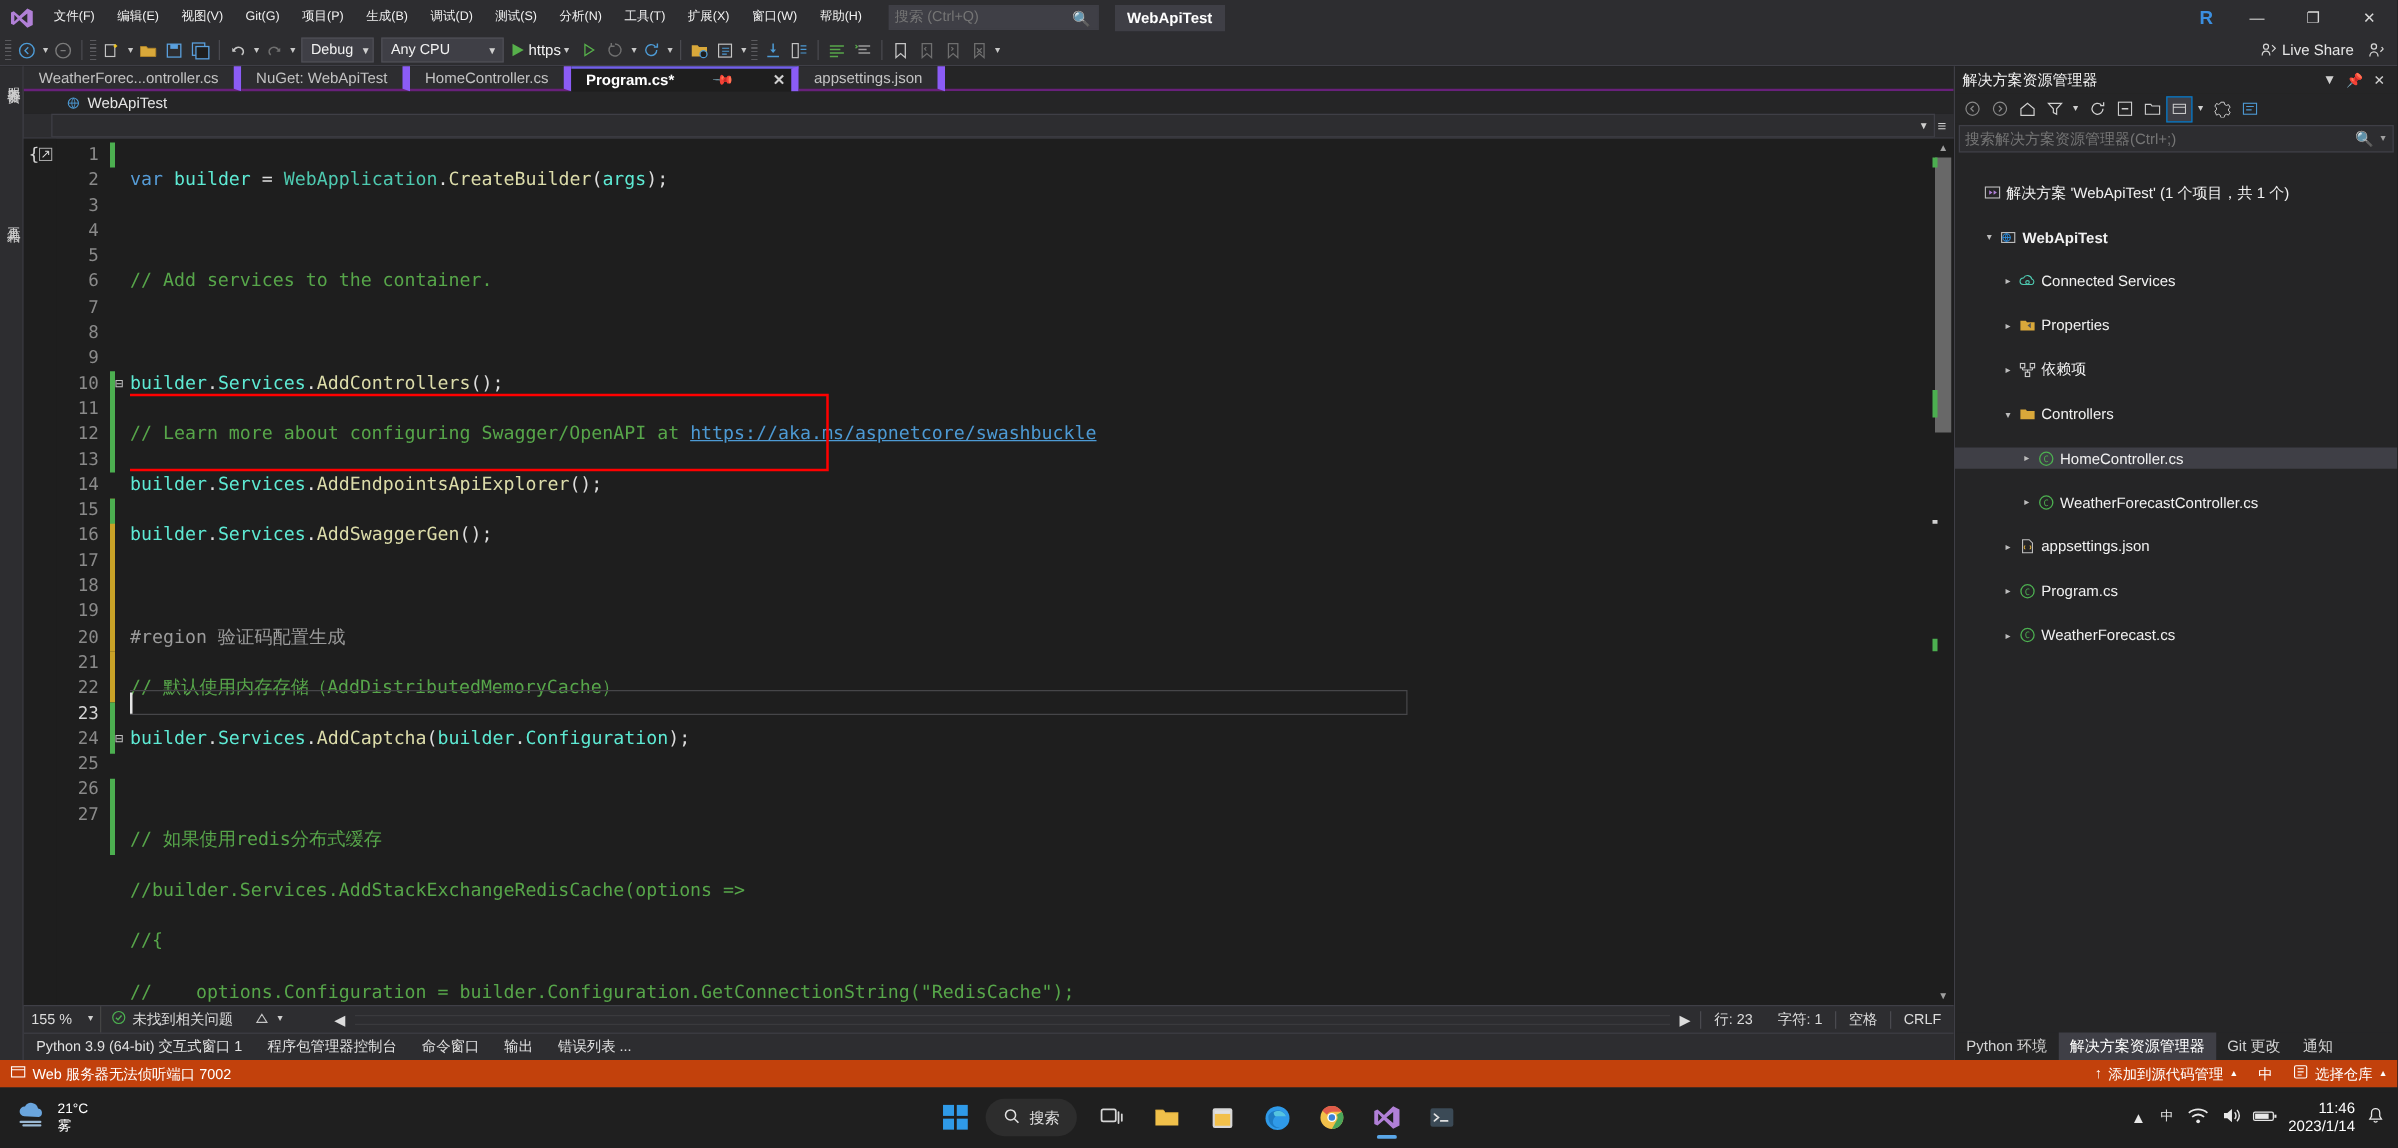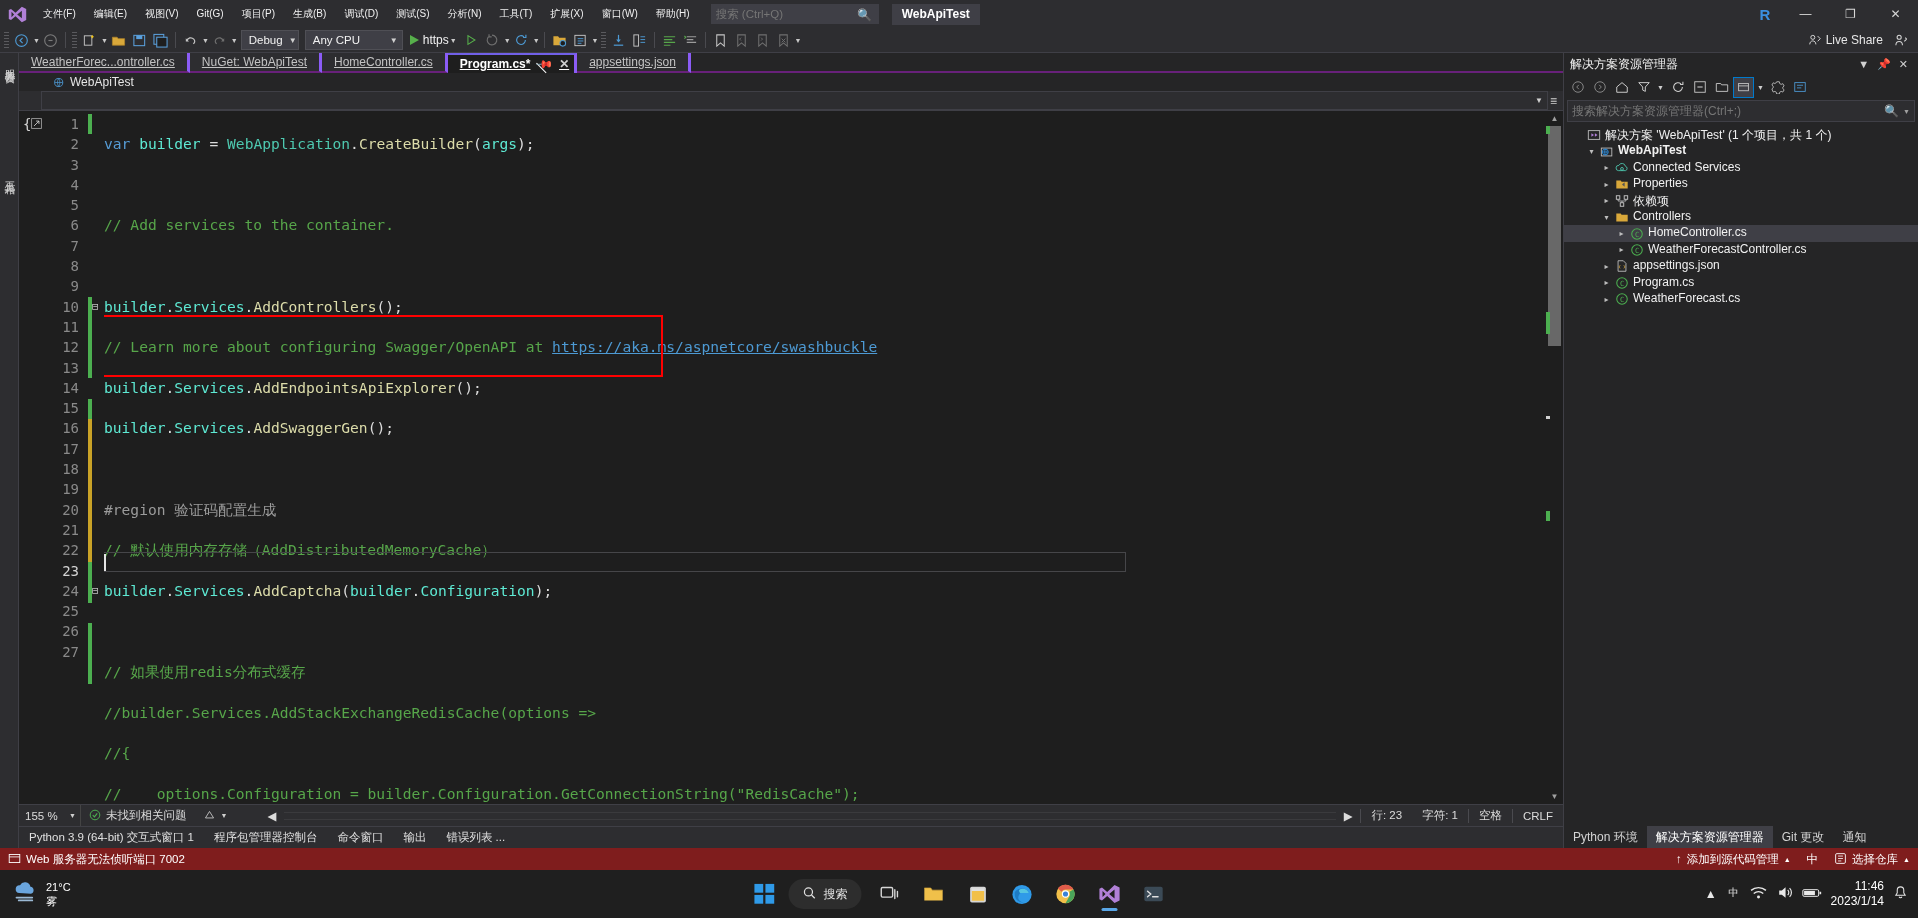--- a/index.html
+++ b/index.html
@@ -47,23 +47,23 @@
 
   
   .main { flex:1; display:flex; min-height:0; background:#1e1e1e; }
   .leftrail { width:19px; background:#2d2d30; position:relative; flex:0 0 19px; border-right:1px solid #3f3f46;}
   .vtab { position:absolute; left:2px; color:#cfcfcf; font-size:11px; writing-mode:vertical-rl; letter-spacing:1px; }
 
   
   .editorcol { flex:1; display:flex; flex-direction:column; min-width:0; }
   .tabstrip { height:20px; background:#252526; display:flex; align-items:flex-end; flex:0 0 20px; }
   .etab { height:20px; display:flex; align-items:center; padding:0 12px; font-size:12px; color:#c3c3c3;
-     background:#2d2d30; border-right:3px solid #8b5cf6; position:relative; white-space:nowrap;text-decoration:underline; }
+     background:#2d2d30; border-right:6px solid #8b5cf6; position:relative; white-space:nowrap; }
   .etab.inactive { border-bottom:2px solid #68217a; }
-  .etab.active { background:#1e1e1e; color:#ffffff; font-weight:bold; border-top:2px solid #7160e8; padding-right:5px; }
+  .etab.active { background:#1e1e1e; color:#ffffff; font-weight:bold; border-top:2px solid #7160e8; padding-right:5px;gap:25px; }
   .etab .pin { font-size:11px; margin-left:8px; color:#c8c8c8; transform:rotate(45deg); display:inline-block;}
   .etab .x { font-size:12px; margin-left:7px; color:#d0d0d0; }
   .tabstrip-rest { flex:1; background:#252526; height:20px; border-bottom:2px solid #68217a;}
 
   .navbar2 { height:20px; background:#2d2d30; display:flex; align-items:center; flex:0 0 20px;
      border-bottom:1px solid #3f3f46; }
   .nav-ind { width:22px; display:flex; align-items:center; justify-content:center; }
   .nav-drop { height:19px; background:#2d2d30; border:1px solid #3f3f46; color:#dcdcdc; font-size:11px;
      display:flex; align-items:center; padding:0 4px; position:relative; }
   .nav-drop .ca { position:absolute; right:4px; font-size:8px; color:#cfcfcf;}
@@ -119,35 +119,35 @@
   .se-title .sp { flex:1; }
   .se-title .ic { padding:0 4px; color:#d0d0d0; font-size:11px;}
   .se-toolbar { height:24px; display:flex; align-items:center; padding:0 3px; background:#252526; gap:1px;}
   .se-tb { width:21px; height:21px; display:flex;align-items:center;justify-content:center; color:#cfcfcf; font-size:12px;}
   .se-tb.act { background:#3f3f46; border:1px solid #007acc; }
   .se-search { height:22px; margin:1px 3px 3px 3px; background:#2d2d30; border:1px solid #3f3f46;
      display:flex; align-items:center; padding:0 4px; position:relative; }
   .se-search input { flex:1; background:transparent; border:0; outline:0; color:#a0a0a0; font-size:12px;
      font-family:"Liberation Sans",sans-serif; }
   .se-tree { flex:1; overflow:hidden; padding-top:2px; }
-  .tr { height:16.4px; display:flex; font-size:12px; color:#f1f1f1; white-space:nowrap; }
+  .tr { height:16.4px; display:flex; align-items:center; font-size:12px; color:#f1f1f1; white-space:nowrap;margin-top:19px; }
   .tr.sel { background:#3f3f46; }
   .tw { width:13px; display:flex; align-items:center; justify-content:center; color:#bdbdbd; font-size:8px; }
   .tw.open { color:#bdbdbd; }
   .ticon { width:17px; display:flex; align-items:center; justify-content:center; margin-right:3px; }
   .tlbl.bold { font-weight:bold; }
   .se-bottom { height:22px; display:flex; align-items:flex-end; background:#252526; gap:0; }
   .se-bt { padding:0 9px; height:22px; display:flex;align-items:center; font-size:12px; color:#d4d4d4; }
   .se-bt.act { background:#3f3f46; color:#fff; }
 
   
   .strip1 { height:22px; background:#2d2d30; display:flex; align-items:center; font-size:11.5px; color:#e0e0e0;
      flex:0 0 22px; border-top:1px solid #3f3f46;}
   .strip1 .c { padding:0 10px; height:22px; display:flex; align-items:center; }
-  .strip2 { height:22px; background:#7f1d1d; display:flex; align-items:center; font-size:11.5px; color:#ffffff;
+  .strip2 { height:22px; background:#c2410c; display:flex; align-items:center; font-size:11.5px; color:#ffffff;
      flex:0 0 22px; }
   .strip2 .c { padding:0 8px; height:22px; display:flex; align-items:center; gap:5px;}
   .strip2 .right { margin-left:auto; display:flex; align-items:center; }
 
   
   .taskbar { height:48px; background:#1f1f1f; display:flex; align-items:center; flex:0 0 48px; position:relative;}
   .weather { display:flex; align-items:center; gap:7px; padding-left:12px; width:150px; }
   .weather .t { font-size:11px; line-height:14px; color:#fff; }
   .tb-center { position:absolute; left:50%; transform:translateX(-50%); display:flex; align-items:center; gap:4px; }
   .tb-ico { width:40px; height:40px; display:flex; align-items:center; justify-content:center; border-radius:4px; }

